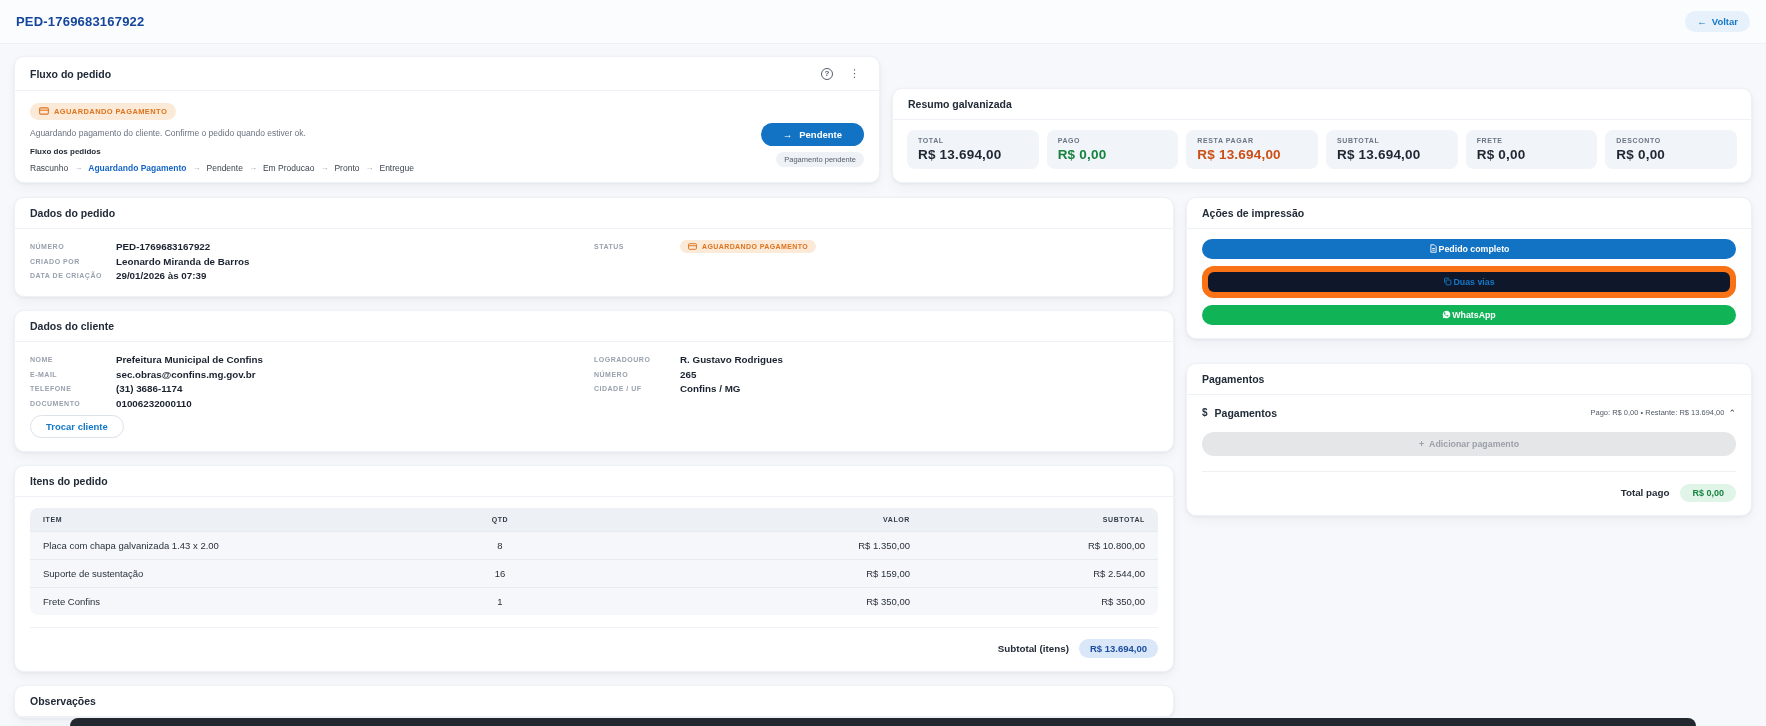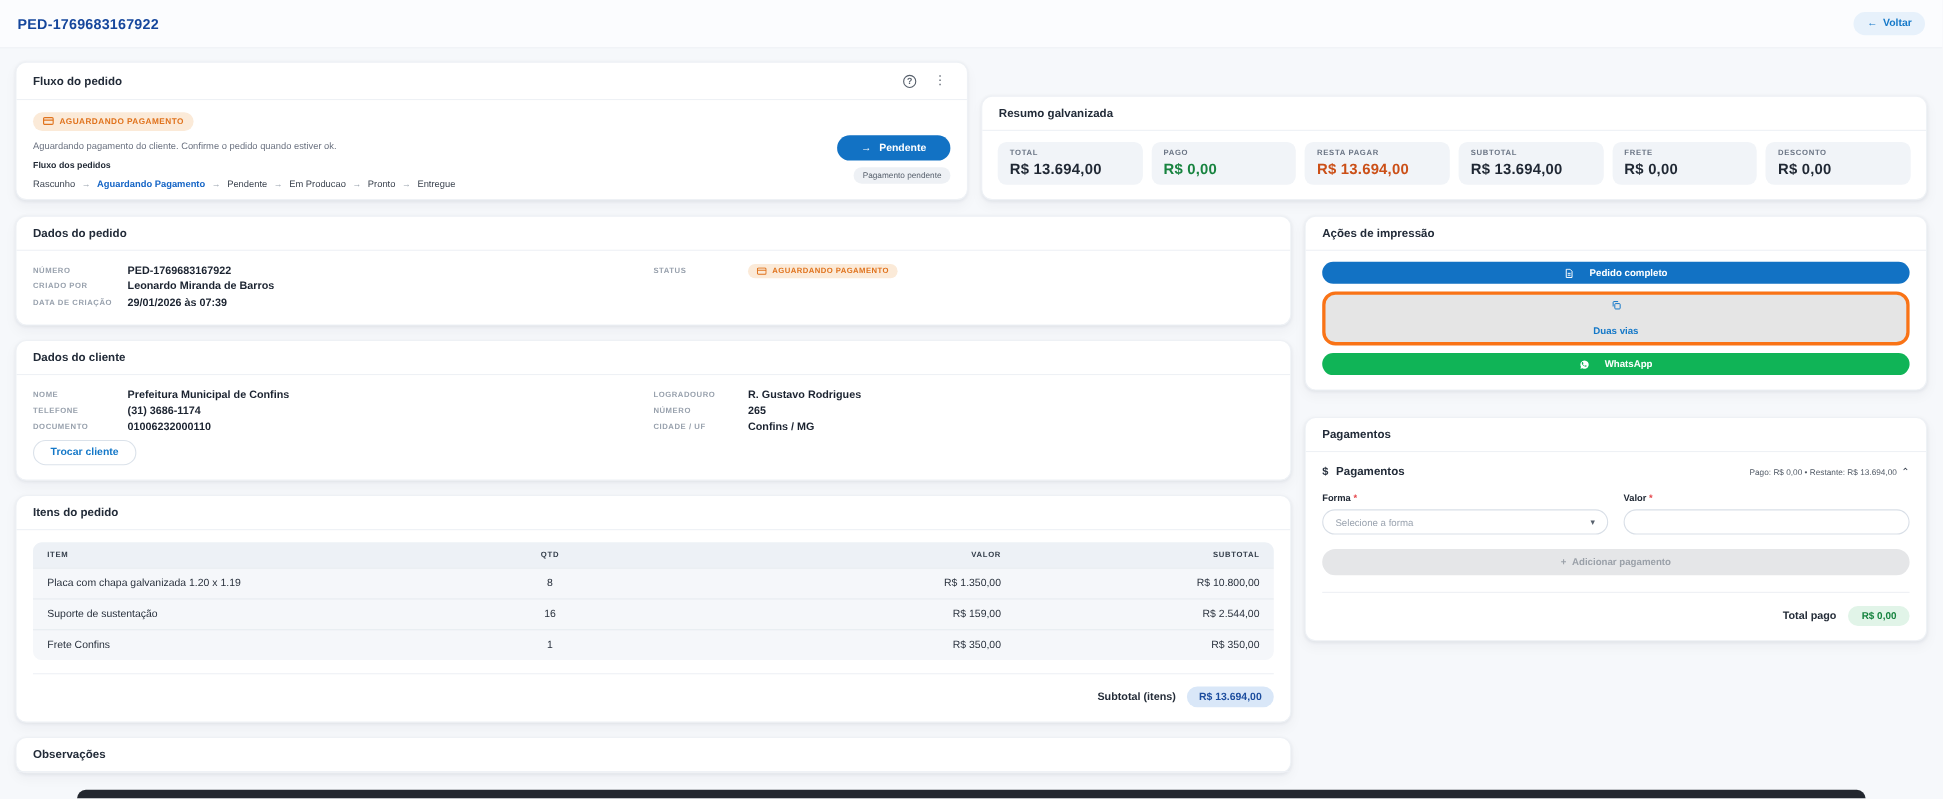--- a/index.html
+++ b/index.html
@@ -96,26 +96,26 @@
   .c-qtd { text-align:center; } .c-val, .c-sub { text-align:right; }
   .items-footer {
     display:flex; justify-content:flex-end; align-items:center; gap:10px;
     margin:12px 15px 13px; padding-top:11px; border-top:1px solid #eef1f5;
   }
   .subtotal-label { font-size:9.8px; font-weight:bold; color:#242c38; }
   .pill-blue { background:#d9e7f8; color:#1c4d9e; font-size:9.5px; font-weight:bold; padding:4px 11px; border-radius:11px; }
   
   .print-body { display:flex; flex-direction:column; gap:7px; padding:10px 15px 13px; }
   .print-btn {
-    display:flex; align-items:center; justify-content:center; gap:14px; cursor:pointer;
+    display:flex; align-items:center; justify-content:center; gap:1px; cursor:pointer;
     width:100%; border-radius:12px; font-size:8.8px; font-weight:600; padding:5px 0; font-family:inherit;
   }
   .print-btn svg { width:9px; height:9px; }
   .pb-blue   { background:#1272c4; color:#fff; border:none; }
-  .pb-ghost  { background:#e5e5e5; color:#1478c8; border:3px solid #f97316;flex-direction:column; }
+  .pb-ghost  { background:#0f172a; color:#1478c8; border:6px solid #f97316; }
   .pb-green  { background:#10b457; color:#fff; border:none; }
   
   .pay-body { padding:12px 15px 13px; }
   .pay-head { display:flex; align-items:center; justify-content:space-between; }
   .pay-head-left { display:flex; align-items:center; gap:7px; }
   .dollar-ico { font-size:10px; font-weight:bold; color:#2a3340; }
   .pay-section-title { font-size:10.5px; font-weight:bold; color:#222b38; }
   .pay-summary { font-size:7.5px; color:#515a66; display:flex; align-items:center; gap:4px; }
   .chev { font-size:9px; color:#394250; cursor:pointer; }
   .pay-form { display:grid; grid-template-columns:1fr 1fr; gap:14px; margin-top:12px; }
@@ -274,20 +274,24 @@
         <div class="card-head">
             <div class="card-title">Dados do cliente</div>
           </div>
         <div class="fields-body" style="padding-bottom:2px;">
           <div class="fields-col">
             <div class="field-row">
               <span class="field-label">NOME</span>
               <span class="field-value">Prefeitura Municipal de Confins</span>
             </div>
             <div class="field-row">
+              <span class="field-label">E-MAIL</span>
+              <span class="field-value">sec.obras@confins.mg.gov.br</span>
+            </div>
+            <div class="field-row">
               <span class="field-label">TELEFONE</span>
               <span class="field-value">(31) 3686-1174</span>
             </div>
             <div class="field-row">
               <span class="field-label">DOCUMENTO</span>
               <span class="field-value">01006232000110</span>
             </div>
           </div>
           <div class="fields-col">
             <div class="field-row">
@@ -317,21 +321,21 @@
           </div>
         <div class="items-table">
           <div class="t-row t-head">
             <span>ITEM</span>
             <span class="c-qtd">QTD</span>
             <span class="c-val">VALOR</span>
             <span class="c-sub">SUBTOTAL</span>
           </div>
           <div class="t-body">
             <div class="t-row">
-              <span>Placa com chapa galvanizada 1.20 x 1.19</span>
+              <span>Placa com chapa galvanizada 1.43 x 2.00</span>
               <span class="c-qtd">8</span>
               <span class="c-val">R$ 1.350,00</span>
               <span class="c-sub">R$ 10.800,00</span>
             </div>
             <div class="t-row">
               <span>Suporte de sustentação</span>
               <span class="c-qtd">16</span>
               <span class="c-val">R$ 159,00</span>
               <span class="c-sub">R$ 2.544,00</span>
             </div>
@@ -397,37 +401,20 @@
           <div class="pay-head">
             <div class="pay-head-left">
               <span class="dollar-ico">$</span>
               <span class="pay-section-title">Pagamentos</span>
             </div>
             <div class="pay-summary">
               <span>Pago: R$ 0,00 • Restante: R$ 13.694,00</span>
               <span class="chev">⌃</span>
             </div>
           </div>
-          <div class="pay-form">
-            <div>
-              <div class="form-label">
-                <span>Forma</span> <span class="req">*</span>
-              </div>
-              <div class="select-pill">
-                <span>Selecione a forma</span>
-                <span style="color:#57606c;font-size:8px;">▾</span>
-              </div>
-            </div>
-            <div>
-              <div class="form-label">
-                <span>Valor</span> <span class="req">*</span>
-              </div>
-              <input class="input-pill" type="text" value="" style="">
-            </div>
-          </div>
           <button class="btn-disabled" disabled="">
             <span>+</span>
             <span>Adicionar pagamento</span>
           </button>
           <div class="pay-divider"></div>
           <div class="pay-total">
             <span class="total-label">Total pago</span>
             <span class="pill-green">R$ 0,00</span>
           </div>
         </div>

